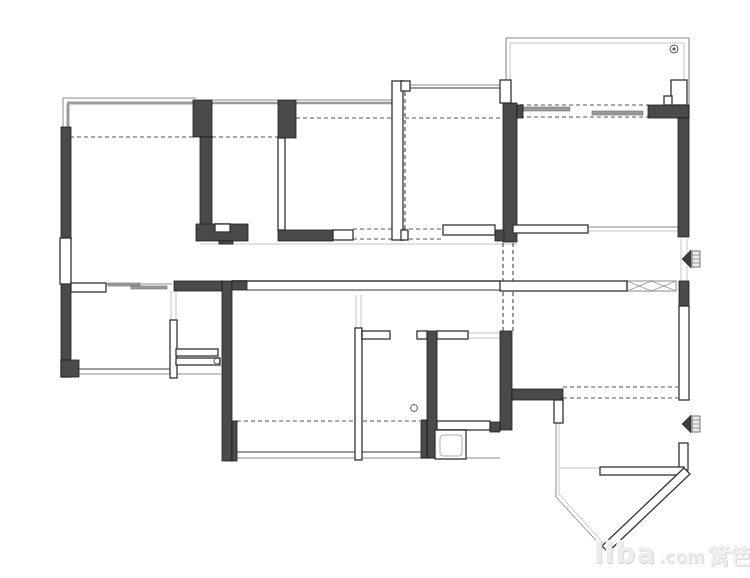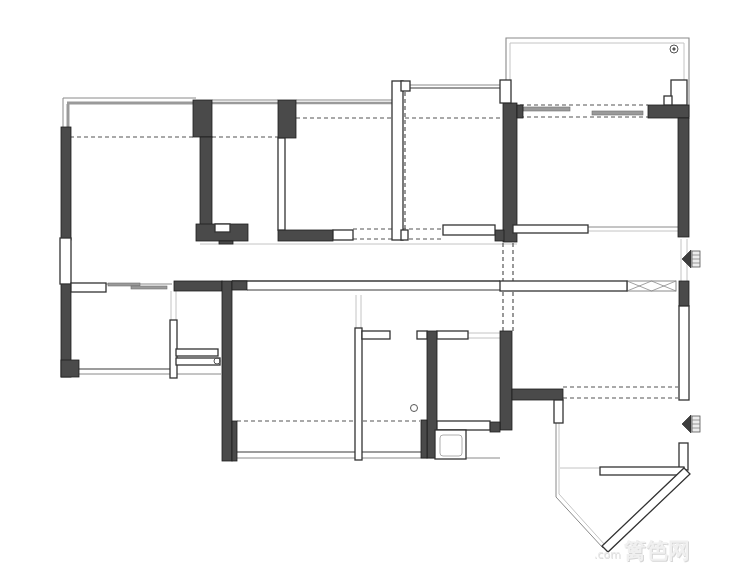--- a/index.html
+++ b/index.html
@@ -3,21 +3,21 @@
 <meta charset="utf-8">
 <style>
   html,body{margin:0;padding:0;background:#ffffff;}
   .stage{position:relative;width:750px;height:578px;background:#ffffff;overflow:hidden;
          font-family:"DejaVu Sans",sans-serif;}
   svg{position:absolute;left:0;top:0;display:block;}
   .watermark{position:absolute;left:594px;top:540px;display:flex;align-items:baseline;gap:3px;
              white-space:nowrap;pointer-events:none;}
   .wm-brand{font-family:"DejaVu Sans",sans-serif;font-weight:bold;font-size:28px;line-height:1;
             color:#ededed;text-shadow:1px 1px 0 #d6d6d6,-1px -1px 0 #ffffff;letter-spacing:1px;}
-  .wm-tld{font-family:"DejaVu Sans",sans-serif;font-weight:normal;font-size:11px;line-height:1;
+  .wm-tld{font-family:"DejaVu Sans",sans-serif;font-weight:bold;font-size:17px;line-height:1;
           color:#e9e9e9;text-shadow:0.5px 0.5px 0 #dadada;}
   .wm-cjk{font-family:"DejaVu Sans",sans-serif;font-weight:bold;font-size:22px;line-height:1;
           color:#f0f0f0;text-shadow:1px 1px 0 #d6d6d6,-1px -1px 0 #ffffff;}
 </style>
 </head>
 <body>
 
 <div class="stage">
   <svg id="plan" viewBox="0 0 750 578" width="750" height="578">
       <polyline points="506,80 506,38 689,38 689,117" fill="none" stroke="#8a8a8a" stroke-width="1.1"></polyline>
@@ -138,16 +138,17 @@
       <line x1="692" y1="255" x2="700" y2="255" stroke="#777777" stroke-width="0.7"></line>
       <line x1="692" y1="259" x2="700" y2="259" stroke="#777777" stroke-width="0.7"></line>
       <line x1="692" y1="263" x2="700" y2="263" stroke="#777777" stroke-width="0.7"></line>
       <polygon points="691,415 691,433 682,424" fill="#3d3d3d" stroke="#222222" stroke-width="0.6"></polygon>
       <rect x="692" y="416" width="8" height="16" fill="#ececec" stroke="#555555" stroke-width="0.8"></rect>
       <line x1="692" y1="420" x2="700" y2="420" stroke="#777777" stroke-width="0.7"></line>
       <line x1="692" y1="424" x2="700" y2="424" stroke="#777777" stroke-width="0.7"></line>
       <line x1="692" y1="428" x2="700" y2="428" stroke="#777777" stroke-width="0.7"></line>
     </svg>
   <div class="watermark">
+    <span class="wm-brand">liba</span>
     <span class="wm-tld">.com</span>
     <span class="wm-cjk">篱笆网</span>
   </div>
 </div>
 
 </body></html>

